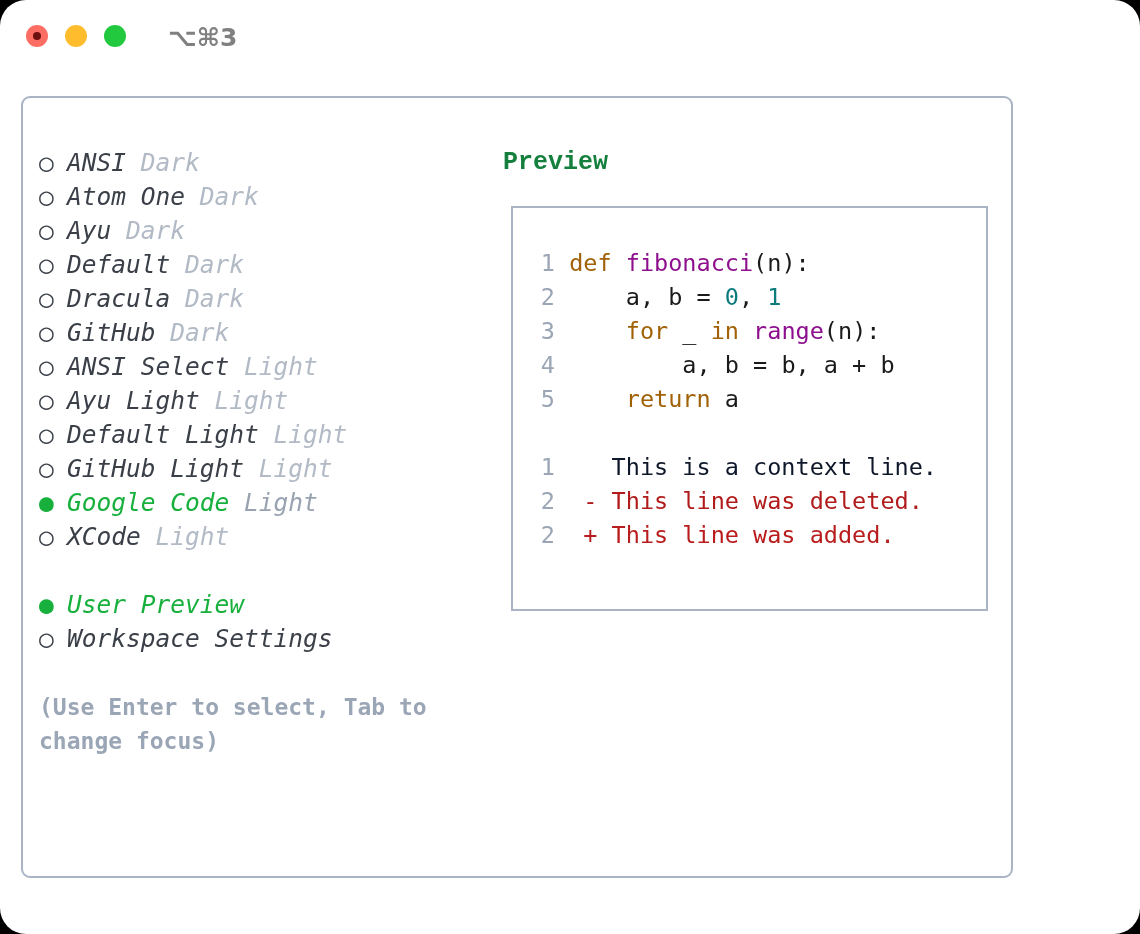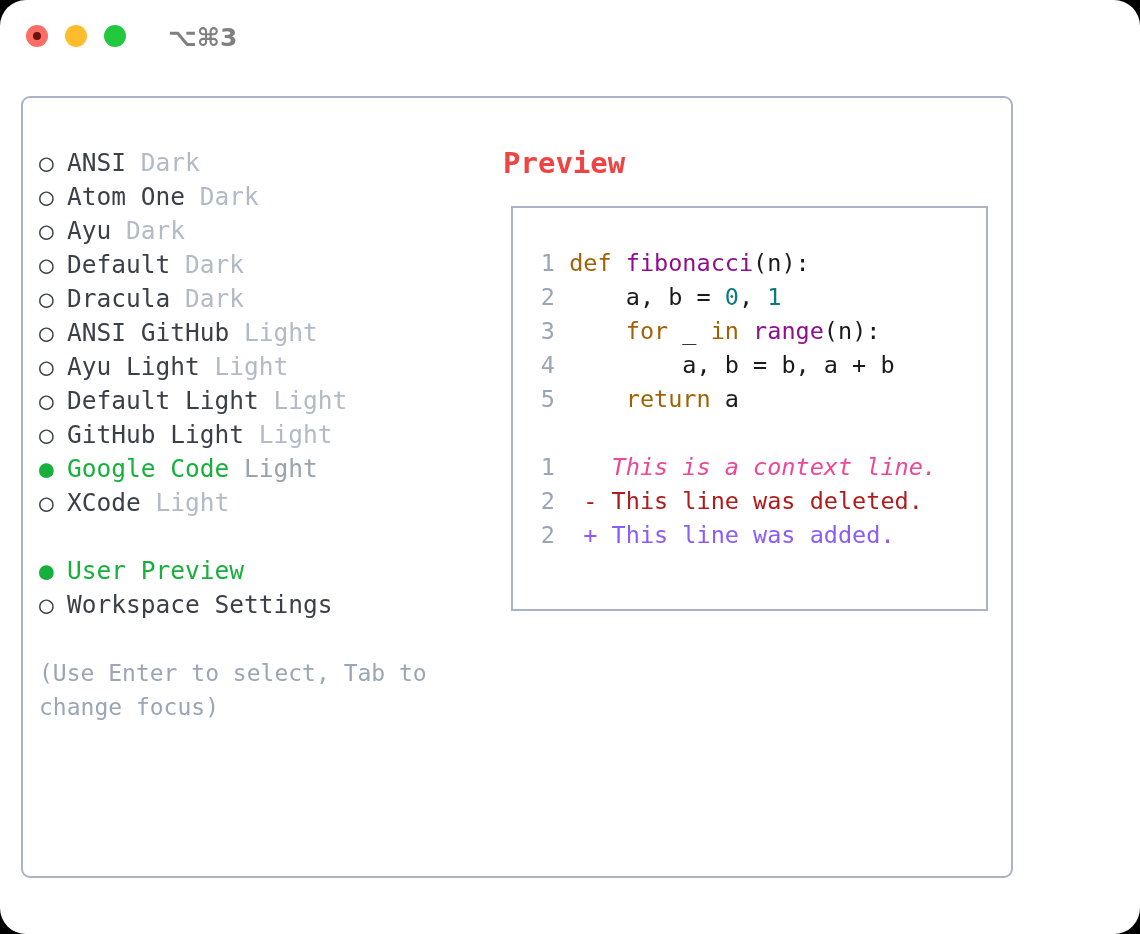--- a/index.html
+++ b/index.html
@@ -86,20 +86,21 @@
     left: 16px;
     top: 48px;
     width: 450px;
   }
   .row {
     height: 34px;
     line-height: 34px;
     font-size: 24.5px;
     white-space: pre;
     display: block;
+    font-style: italic;
   }
   .bullet {
     display: inline-block;
     width: 28px;
     color: #3a3f48;
   }
   .bullet.sel { color: #17b03c; }
   .bullet.blank { color: transparent; }
   .title-row {
     font-weight: bold;
@@ -122,35 +123,37 @@
     white-space: pre;
   }
   .spacer-row { height: 34px; }
 
   .hint {
     font-size: 23px;
     line-height: 34px;
     color: #9aa5b5;
     white-space: pre-wrap;
     width: 420px;
+    font-weight: bold;
   }
 
   
   .right-col {
     position: absolute;
     left: 480px;
     top: 48px;
     width: 490px;
   }
   .preview-label {
-    font-size: 29px;
-    font-weight: bold;
-    color: #ef4444;
-    line-height: 34px;
-    white-space: pre;
+    font-size: 25px;
+    font-weight: bold;
+    color: #15803d;
+    line-height: 34px;
+    white-space: pre;
+    font-family: Liberation Mono, monospace;
   }
   .preview-box {
     position: absolute;
     left: 8px;
     top: 60px;
     width: 477px;
     height: 405px;
     border: 2px solid #aab4c4;
     background: #ffffff;
     box-sizing: border-box;
@@ -170,23 +173,23 @@
     color: #9aa5b5;
     display: inline-block;
     width: 26px;
     text-align: right;
   }
   .kw   { color: #a16207; }
   .fn   { color: #8d0f8d; }
   .num  { color: #0b7a7a; }
   .plain{ color: #1a1a1a; }
   .diff-gap { height: 34px; }
-  .d-ctx { color: #ec4899; font-style: italic; }
+  .d-ctx { color: #0f172a; }
   .d-del { color: #b21b1b; }
-  .d-add { color: #8b5cf6; }
+  .d-add { color: #b91c1c; }
 </style>
 </head>
 <body>
 
 <div class="window">
 
   <div class="titlebar">
     <div class="lights">
       <div class="light red"></div>
       <div class="light yellow"></div>
@@ -199,21 +202,22 @@
 
     <div class="left-col">
 
 
       <div id="theme-list">
           <div class="row"><span class="bullet">○</span><span class="theme-name">ANSI</span><span class="theme-kind"> Dark</span></div>
           <div class="row"><span class="bullet">○</span><span class="theme-name">Atom One</span><span class="theme-kind"> Dark</span></div>
           <div class="row"><span class="bullet">○</span><span class="theme-name">Ayu</span><span class="theme-kind"> Dark</span></div>
           <div class="row"><span class="bullet">○</span><span class="theme-name">Default</span><span class="theme-kind"> Dark</span></div>
           <div class="row"><span class="bullet">○</span><span class="theme-name">Dracula</span><span class="theme-kind"> Dark</span></div>
-          <div class="row"><span class="bullet">○</span><span class="theme-name">ANSI GitHub</span><span class="theme-kind"> Light</span></div>
+          <div class="row"><span class="bullet">○</span><span class="theme-name">GitHub</span><span class="theme-kind"> Dark</span></div>
+          <div class="row"><span class="bullet">○</span><span class="theme-name">ANSI Select</span><span class="theme-kind"> Light</span></div>
           <div class="row"><span class="bullet">○</span><span class="theme-name">Ayu Light</span><span class="theme-kind"> Light</span></div>
           <div class="row"><span class="bullet">○</span><span class="theme-name">Default Light</span><span class="theme-kind"> Light</span></div>
           <div class="row"><span class="bullet">○</span><span class="theme-name">GitHub Light</span><span class="theme-kind"> Light</span></div>
           <div class="row"><span class="bullet sel">●</span><span class="theme-name selected">Google Code</span><span class="theme-kind dim-strong"> Light</span></div>
           <div class="row"><span class="bullet">○</span><span class="theme-name">XCode</span><span class="theme-kind"> Light</span></div>
         </div>
 
       <div class="spacer-row"></div>
 
 

